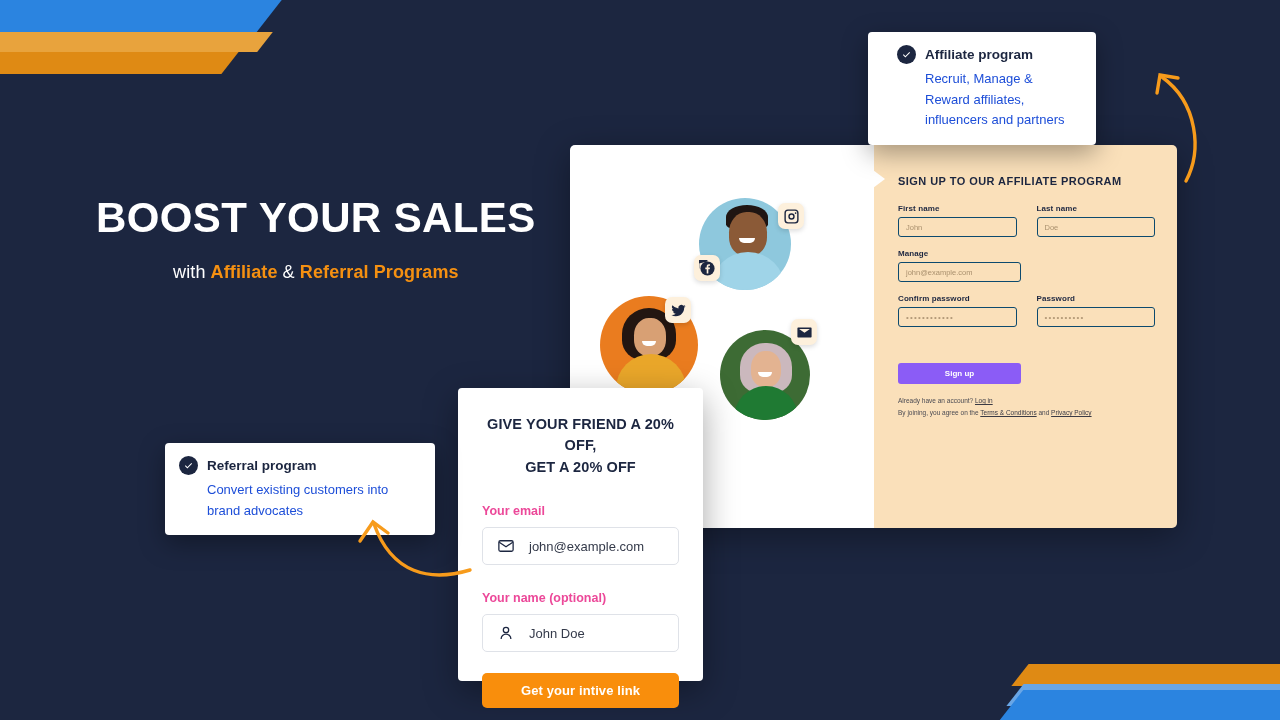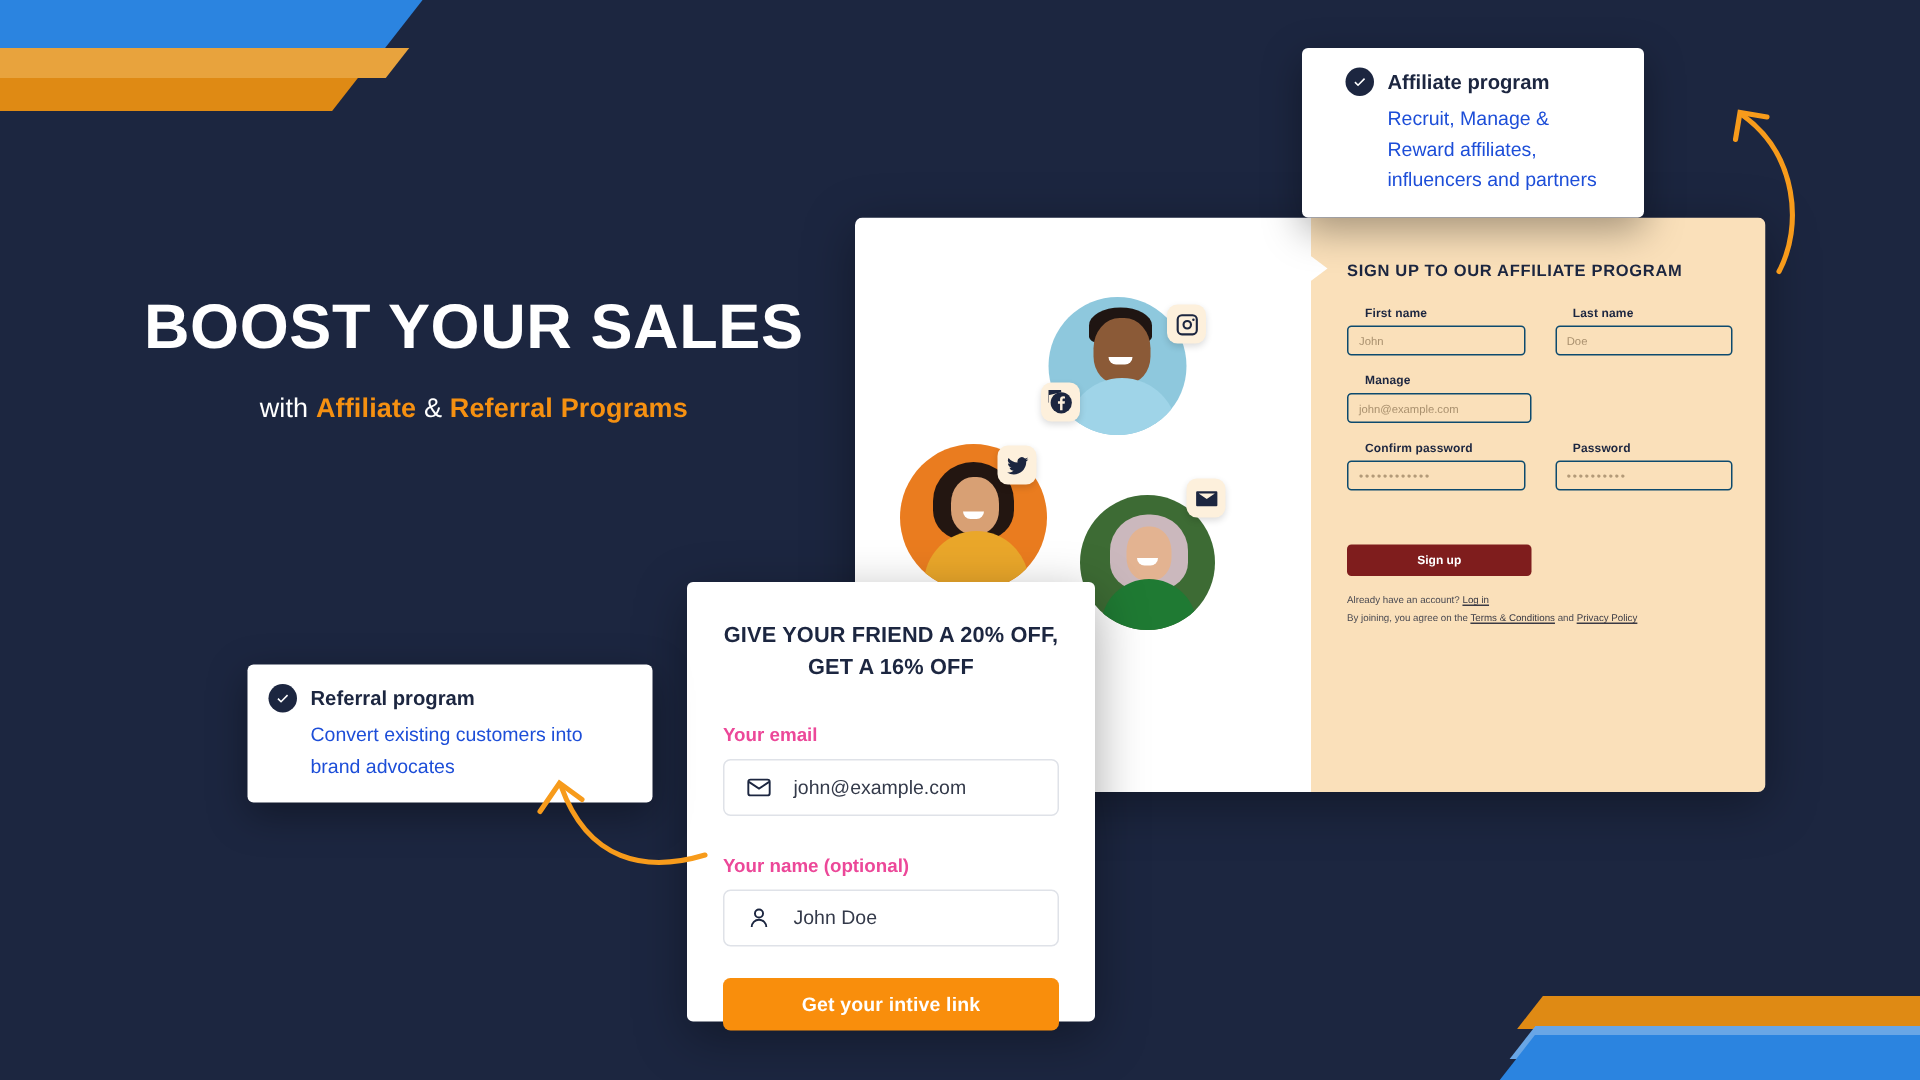--- a/index.html
+++ b/index.html
@@ -110,42 +110,42 @@
   #cream-title {
     font-size:11px; font-weight:bold; color:#1c2640;
     letter-spacing:0.45px; margin-bottom:17px;
   }
   .field-row { display:flex; gap:20px; }
   .field { margin-bottom:12px; }
   .field.half { width:122px; }
   .field.full { width:123px; }
   .field-label {
     font-size:8px; font-weight:bold; color:#1c2640;
-    margin-bottom:4px; letter-spacing:0.1px;margin-left:12px;
+    margin-bottom:4px; letter-spacing:0.1px;
   }
   .field-input {
     height:20px; border:1px solid #0c4a6e; border-radius:3px;
     background:transparent; display:flex; align-items:center;
     padding:0 7px; font-size:7.5px; color:#a9906e;
   }
   .field-input.dots { color:#b39a78; letter-spacing:1.2px; font-size:8px; }
 
   #signup-button {
     margin-top:24px; width:123px; height:21px; border-radius:3px;
-    background:#7f1d1d; color:#fff; font-size:8px; font-weight:bold;
+    background:#8b5cf6; color:#fff; font-size:8px; font-weight:bold;
     display:flex; align-items:center; justify-content:center;
     border:none; cursor:pointer;
   }
   #legal-block { margin-top:11px; font-size:6.5px; color:#4a4a52; line-height:1.85; }
   #legal-block a { color:#3a3a44; text-decoration:underline; }
 
   
   #referral-card {
     position:absolute; left:458px; top:388px;
-    width:272px; height:293px;
+    width:245px; height:293px;
     background:#ffffff; border-radius:4px;
     box-shadow:0 10px 34px rgba(0,0,0,.35);
     padding:26px 24px 0 24px;
   }
   #referral-title {
     font-size:14.5px; font-weight:bold; color:#1c2640;
     text-align:center; line-height:1.48; letter-spacing:0.1px;
   }
   .ref-label {
     font-size:12.5px; font-weight:bold; color:#ec4899;
@@ -293,21 +293,21 @@
       <div>
         <span>By joining, you agree on the </span><a href="#">Terms &amp; Conditions</a><span> and </span><a href="#">Privacy Policy</a>
       </div>
     </div>
   </div>
 </div>
 
 <div id="referral-card">
   <div id="referral-title">
     <span>GIVE YOUR FRIEND A 20% OFF,</span><br>
-    <span>GET A 16% OFF</span>
+    <span>GET A 20% OFF</span>
   </div>
 
   <div class="ref-label">Your email</div>
   <div class="ref-input">
     <svg viewBox="0 0 24 24">
         <rect x="2.5" y="5" width="19" height="14" rx="2"></rect>
         <path d="M3 7l9 6 9-6"></path>
       </svg>
     <span class="val">john@example.com</span>
   </div>

